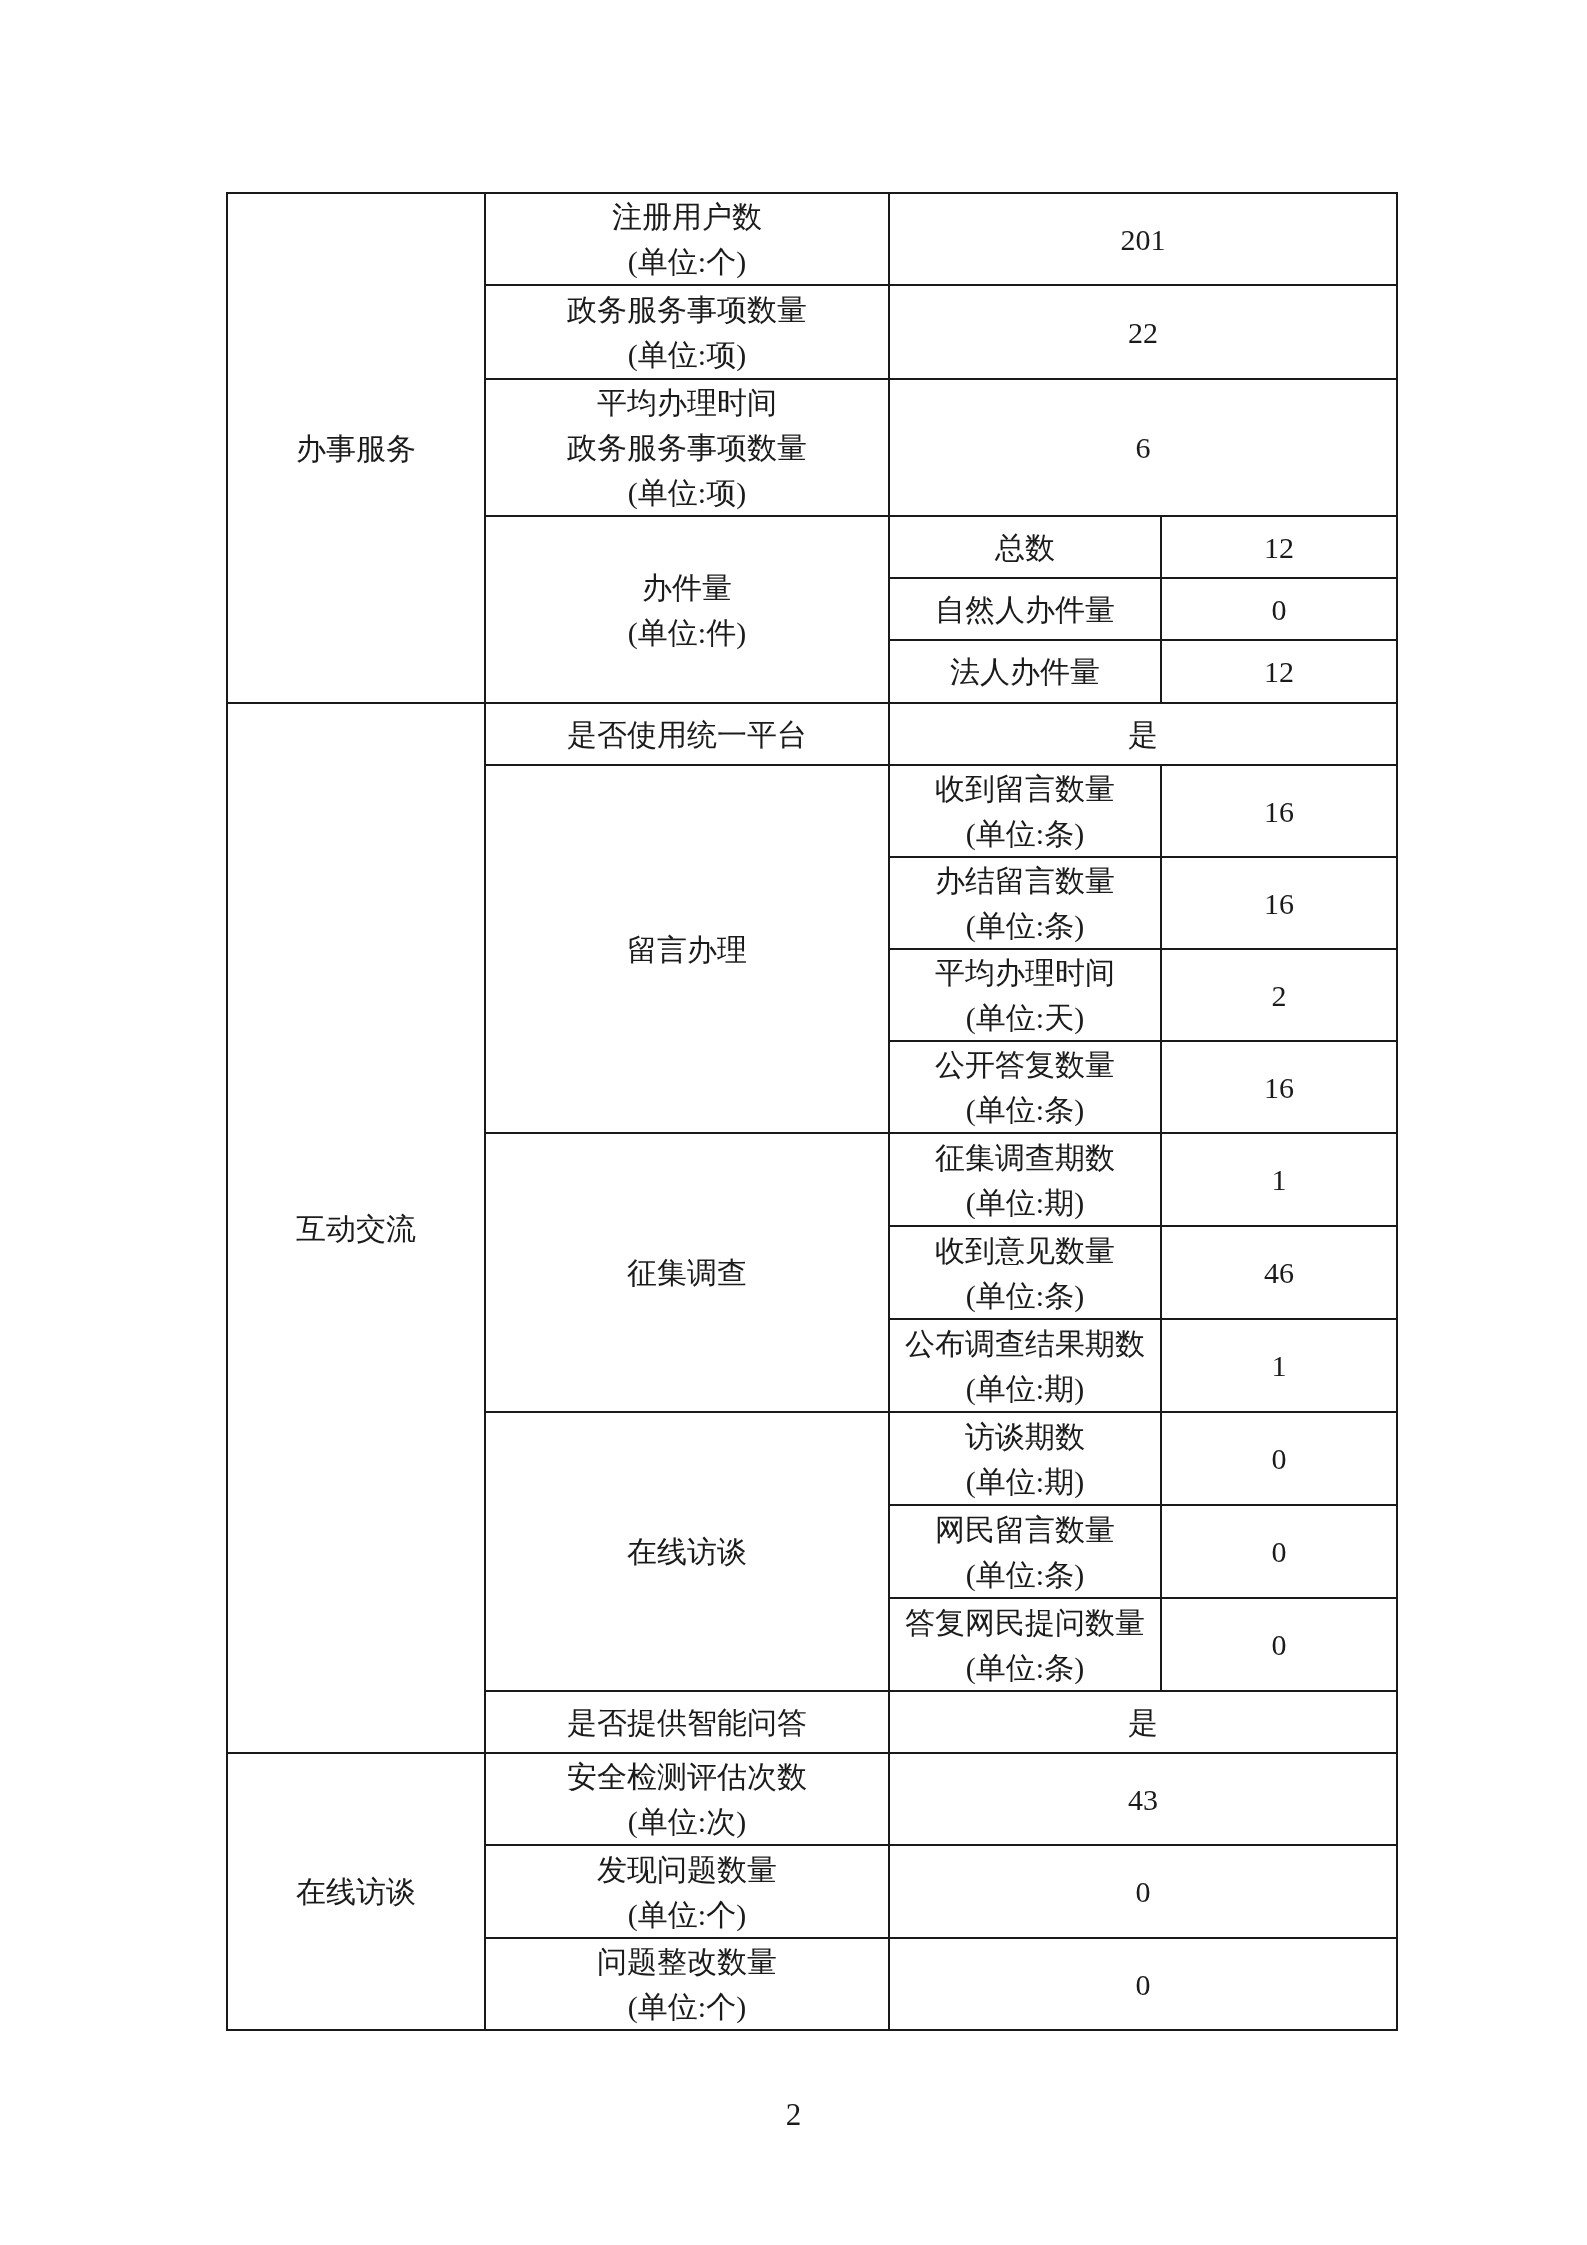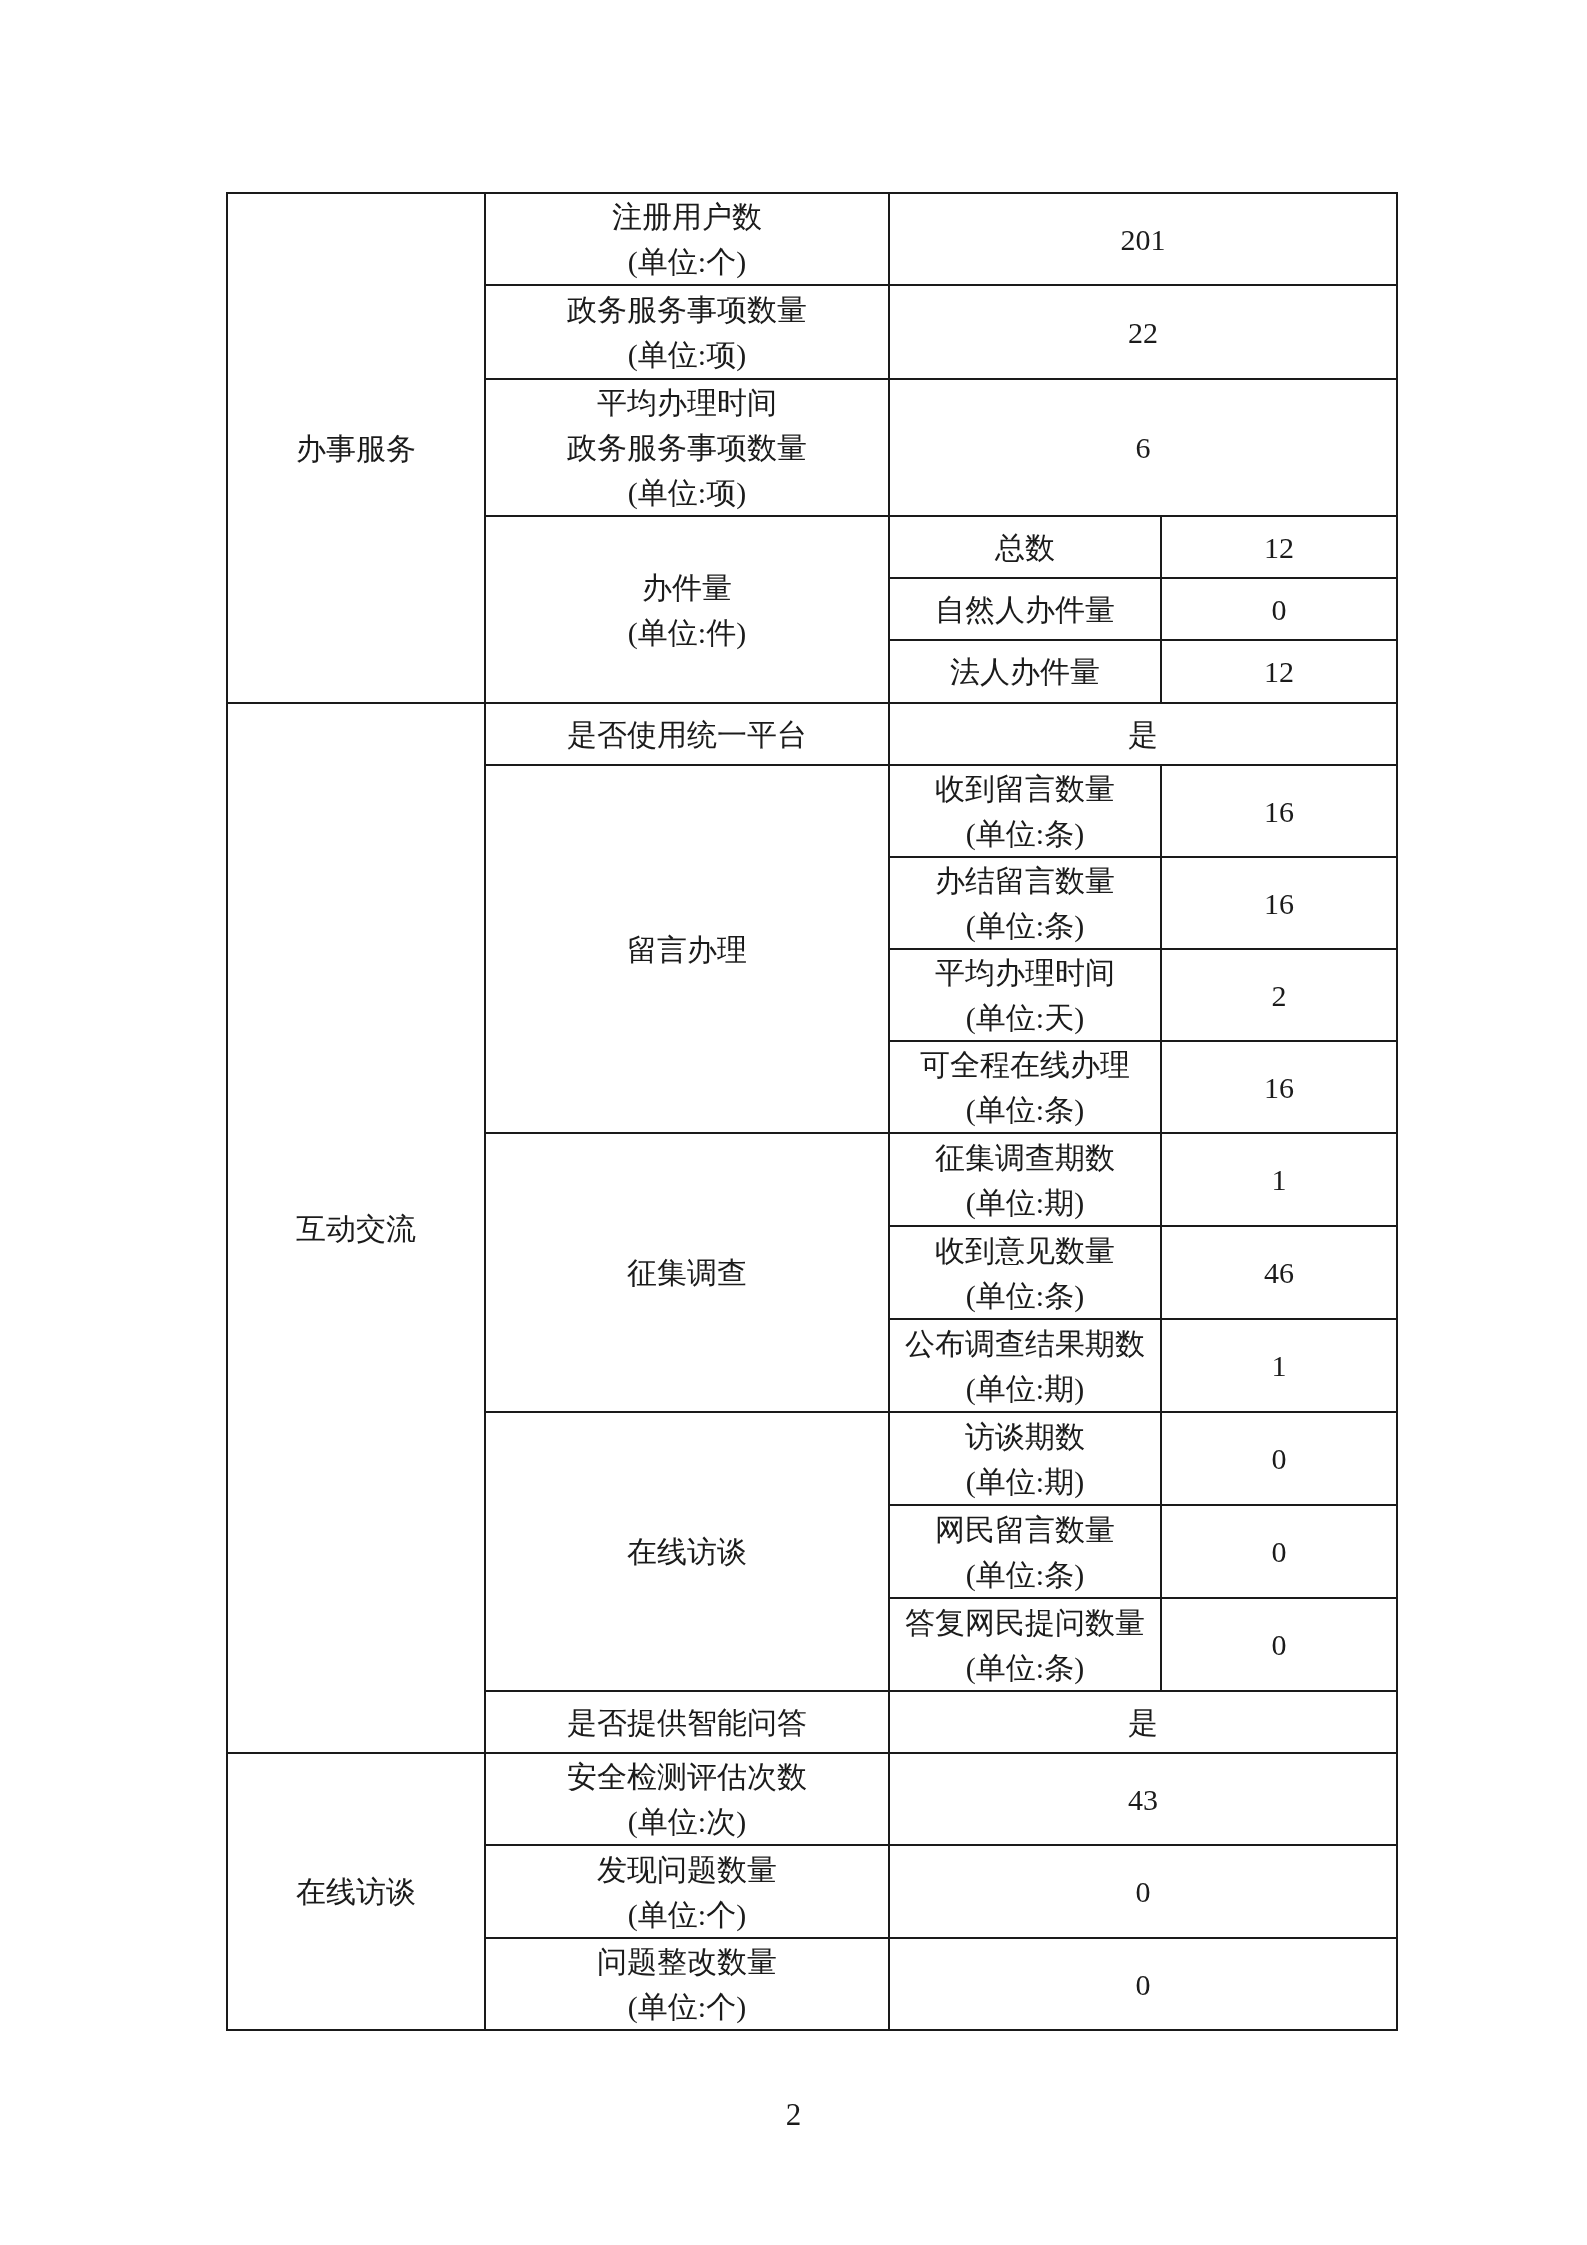--- a/index.html
+++ b/index.html
@@ -143,21 +143,21 @@
       <tr class="h92">
         <td>
           <div>平均办理时间</div>
           <div>(单位:天)</div>
         </td>
         <td>2</td>
       </tr>
 
       <tr class="h92">
         <td>
-          <div>可全程在线办理</div>
+          <div>公开答复数量</div>
           <div>(单位:条)</div>
         </td>
         <td>16</td>
       </tr>
 
       <tr class="h93">
         <td rowspan="3">征集调查</td>
         <td>
           <div>征集调查期数</div>
           <div>(单位:期)</div>

